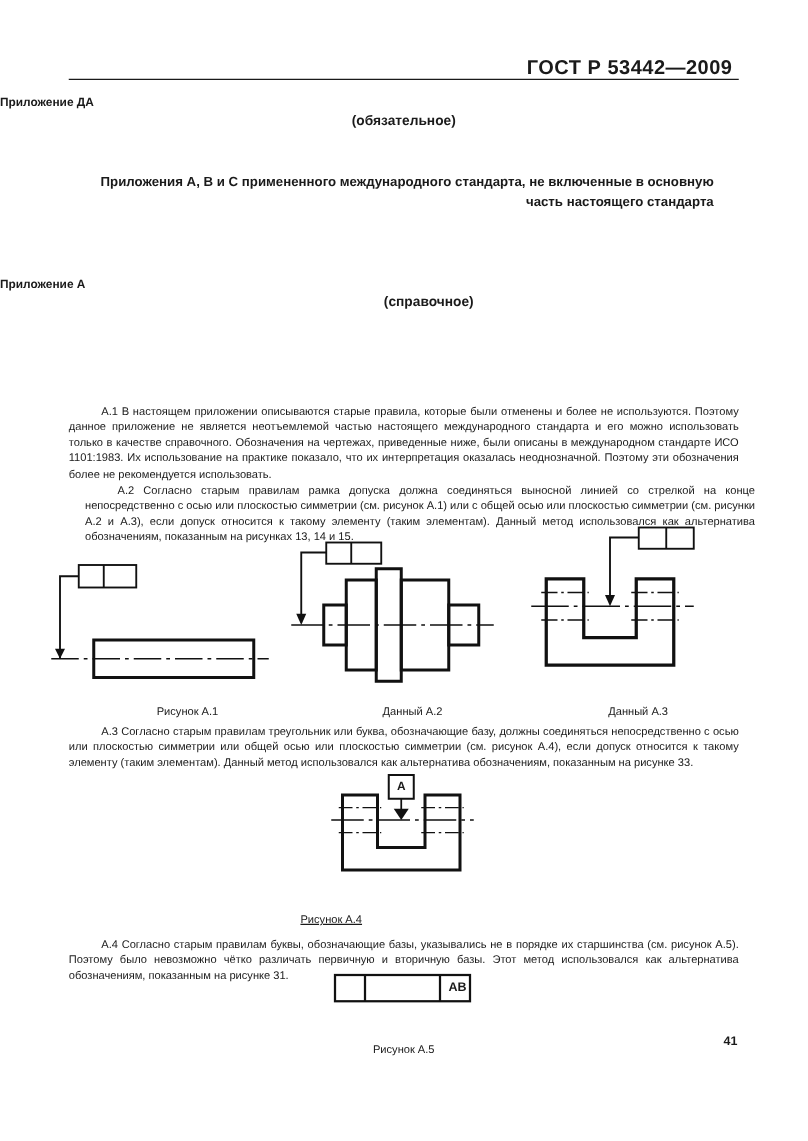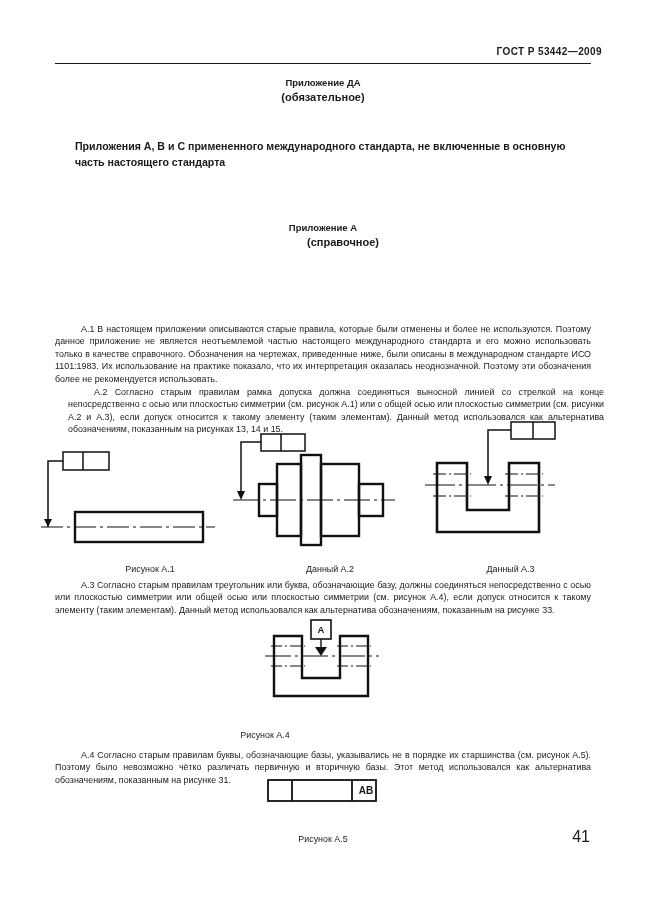--- a/index.html
+++ b/index.html
@@ -20,41 +20,40 @@
     position: absolute;
     inset: 0;
     width: 646px;
     height: 913px;
   }
 
   
   .doc-header {
     position: absolute;
     top: 46px;
-    right: 44px;
-    font-size: 10px;
+    right: 60px;
+    font-size: 16px;
     font-weight: bold;
     letter-spacing: 0.4px;
     white-space: nowrap;
   }
   .header-rule {
     position: absolute;
     top: 63px;
     left: 55px;
     right: 55px;
     height: 1px;
     background: #1a1a1a;
   }
 
   
   .annex-tag {
     position: absolute;
     left: 0;
     width: 646px;
-    text-align: center;
     font-size: 9.5px;
     font-weight: bold;
     line-height: 14px;
   }
   #annex-da-tag { top: 76px; }
   #annex-a-tag  { top: 221px; }
 
   .annex-subtag {
     position: absolute;
     left: 0;
@@ -65,21 +64,21 @@
     line-height: 14px;
   }
   #annex-da-sub { top: 90px; }
   #annex-a-sub  { top: 235px; margin-left: 20px; }
 
   .main-title {
     position: absolute;
     top: 138px;
     left: 75px;
     width: 496px;
-    text-align: left;
+    text-align: right;
     font-size: 10.6px;
     font-weight: bold;
     line-height: 16px;
   }
 
   .section-title {
     position: absolute;
     top: 286px;
     left: 0;
     width: 646px;
@@ -123,21 +122,21 @@
   .fig-caption {
     position: absolute;
     text-align: center;
     font-size: 8.9px;
     white-space: nowrap;
     margin-top: 22px;
   }
   #cap-a1 { top: 542px; left: 55px;  width: 190px; }
   #cap-a2 { top: 542px; left: 235px; width: 190px; }
   #cap-a3 { top: 542px; left: 423px; width: 175px; }
-  #cap-a4 { top: 708px; left: 0;     width: 530px; }
+  #cap-a4 { top: 708px; left: 0;     width: 530px; text-decoration: underline; }
   #cap-a5 { top: 812px; left: 0;     width: 646px; }
 
   #fig-a4-block {
     position: absolute;
     top: 618px;
     left: 264px;
     width: 120px;
     height: 88px;
   }
   #fig-a5-block {
@@ -148,22 +147,22 @@
     height: 26px;
   }
 
   svg { display: block; overflow: visible; }
 
   
   .page-number {
     position: absolute;
     top: 828px;
     right: 56px;
-    font-size: 16px;
-    font-weight: normal;
+    font-size: 10px;
+    font-weight: bold;
   }
 </style>
 </head>
 <body>
 
 <div class="page">
 
   <div class="doc-header">ГОСТ Р 53442—2009</div>
   <div class="header-rule"></div>
 

